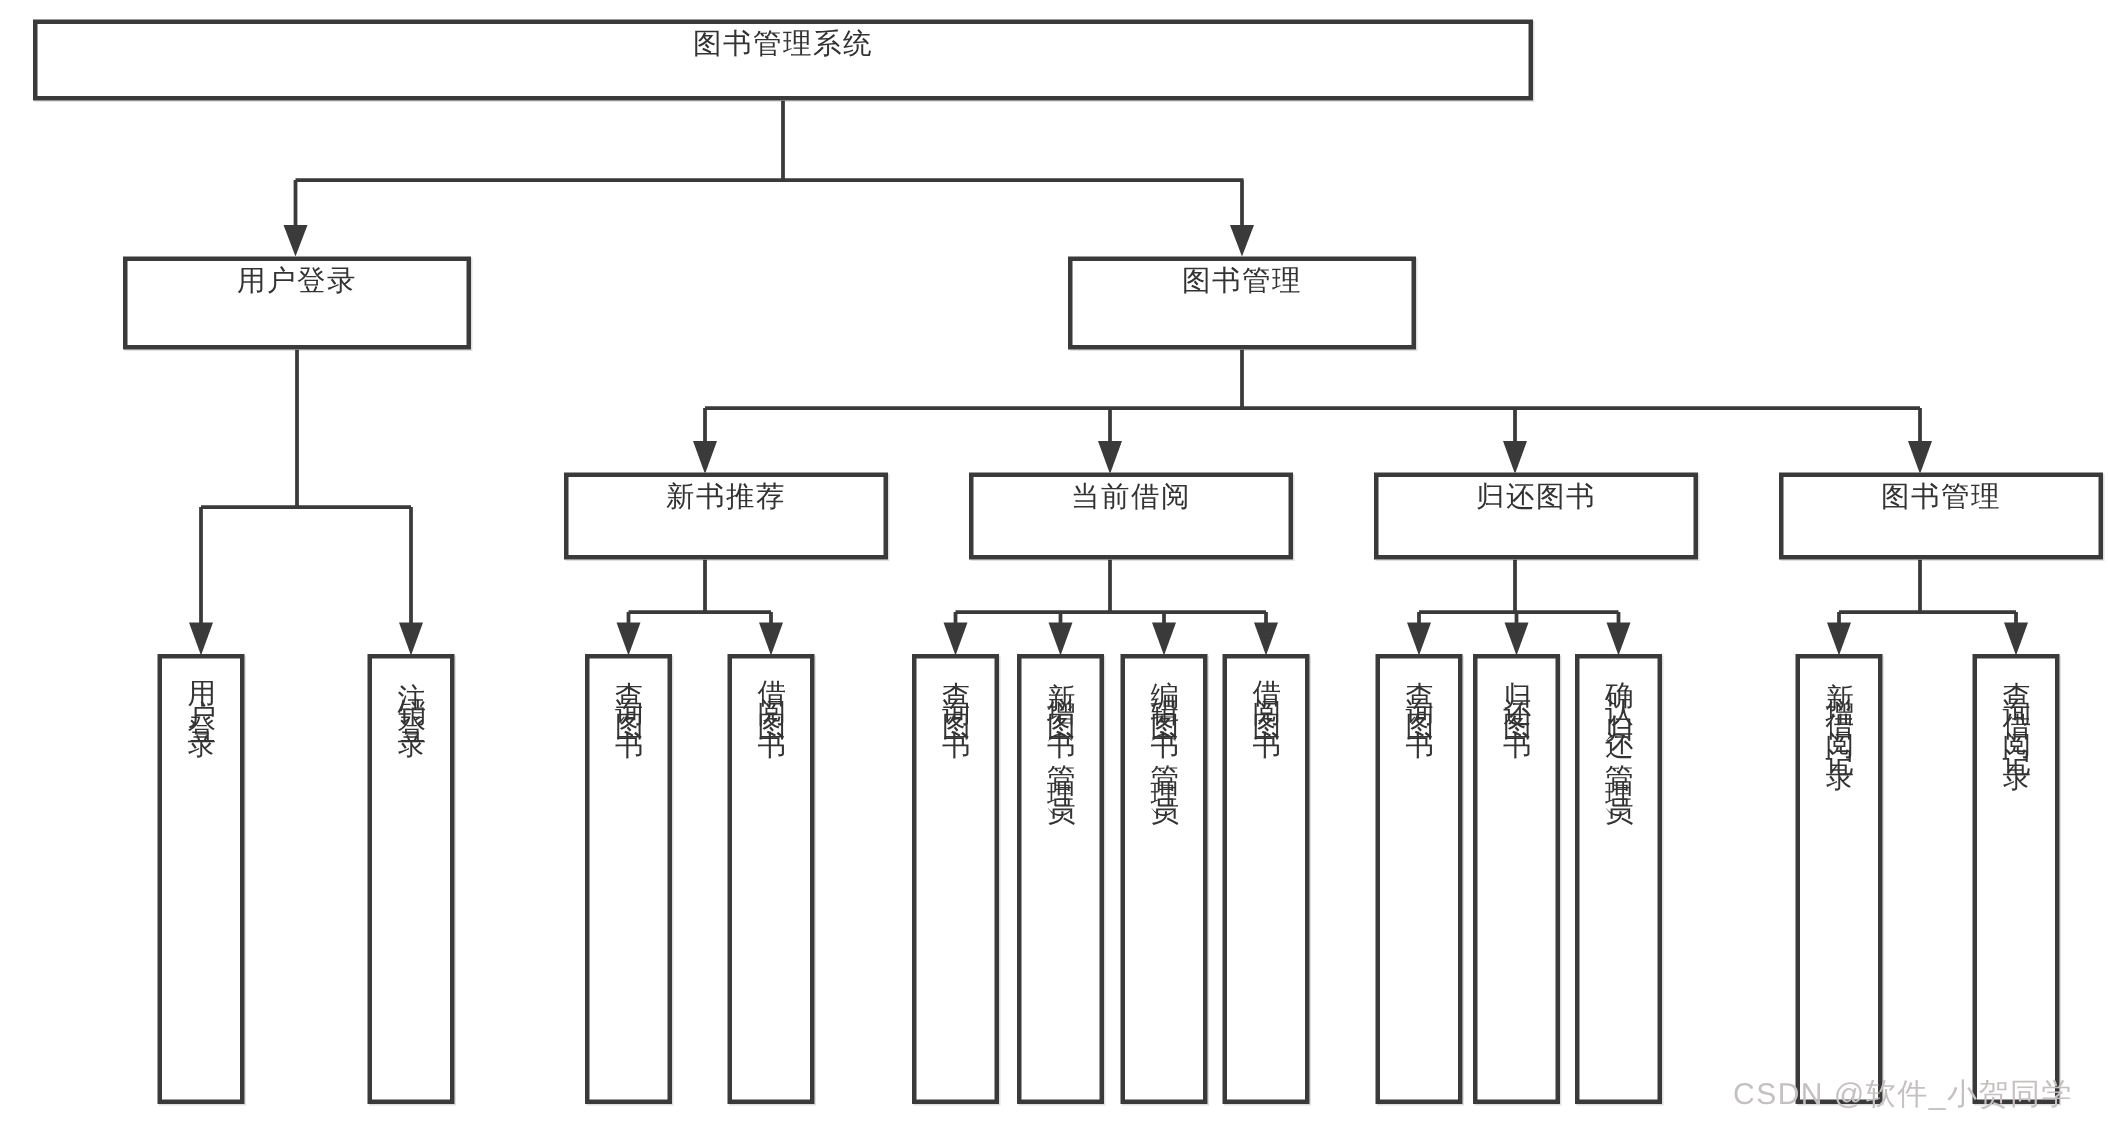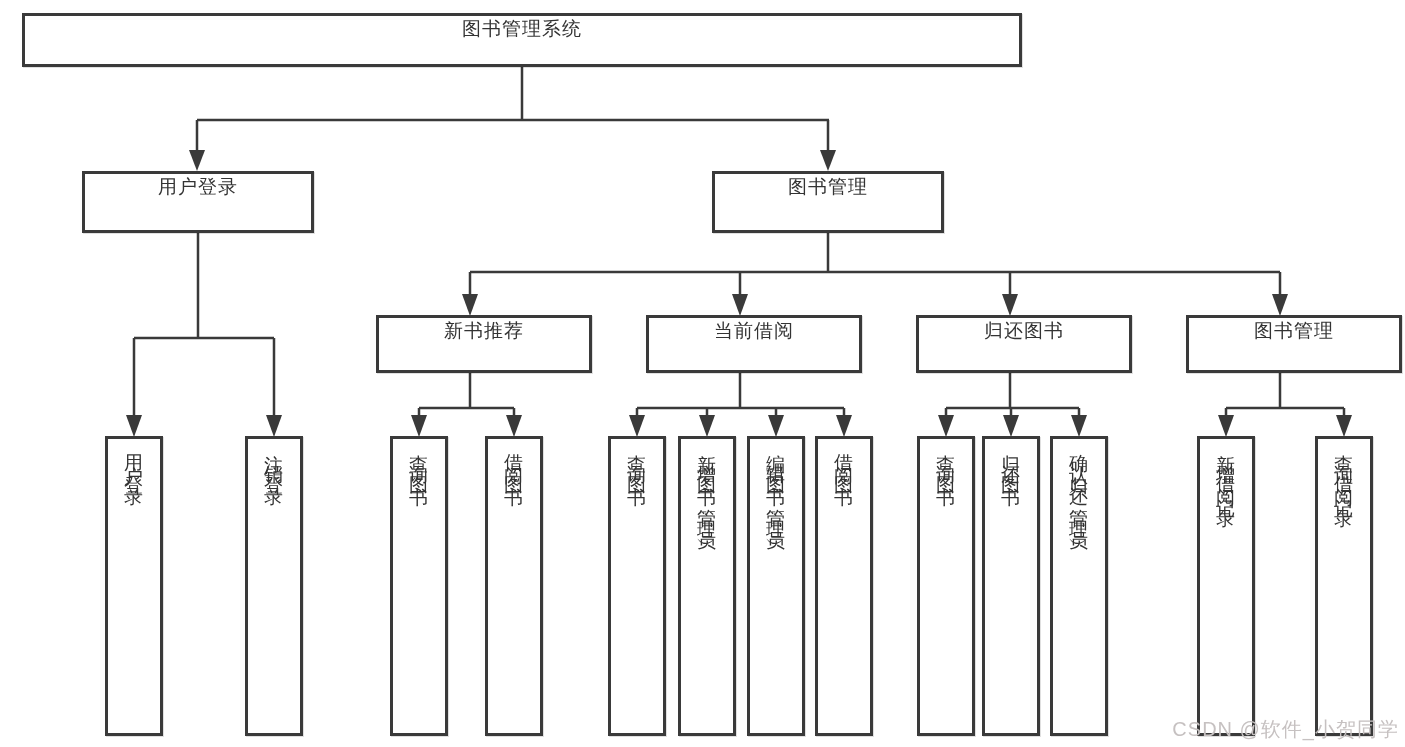--- a/index.html
+++ b/index.html
@@ -22,21 +22,21 @@
   .node.l3{width:216px;height:58px;top:315px;margin-left:14px;}
   .node.leaf{width:58px;height:300px;top:436px;}
   .leaf .vtext{
     writing-mode:vertical-lr;
     letter-spacing:11px;
     line-height:1;
     font-size:19px;
   }
   .watermark{
     position:absolute;z-index:3;
-    right:6px;top:716px;
+    right:23px;top:716px;
     font-size:20px;color:#c6c1c1;letter-spacing:1px;
     white-space:nowrap;
   }
 </style>
 </head>
 <body>
 
 <div class="canvas">
 
   <svg class="connectors" width="1405" height="747" viewBox="0 0 1405 747">

